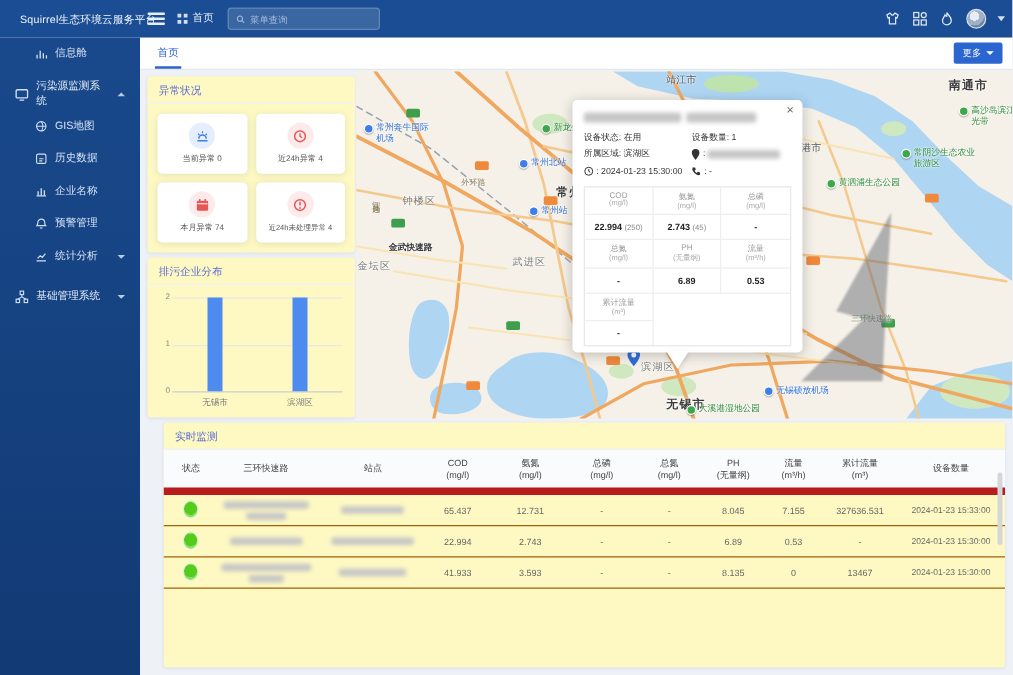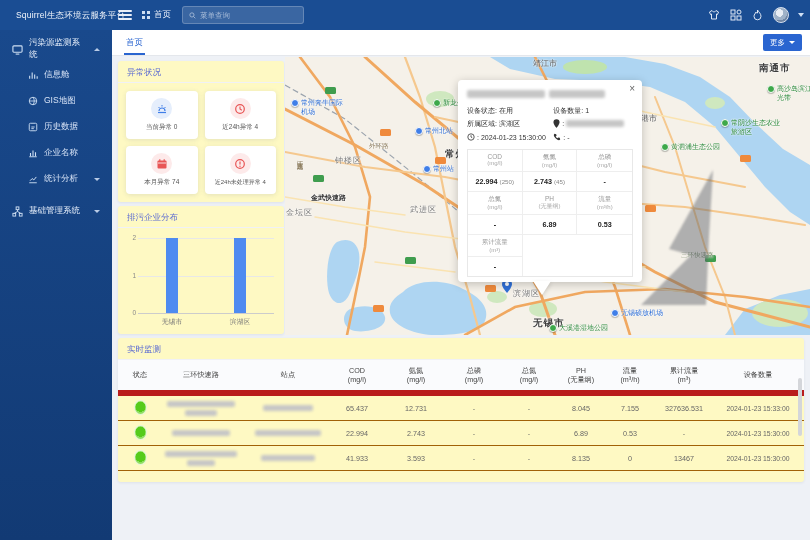--- a/index.html
+++ b/index.html
@@ -91,21 +91,21 @@
   .pgrid{display:grid;grid-template-columns:1fr 1fr 1fr;border:1px solid #e8e8e8;margin-top:5px}
   .pg-c{border-right:1px solid #eee;border-bottom:1px solid #eee;text-align:center;padding:3px 2px}
   .pg-c.nr{border-right:none}.pg-c.nb{border-bottom:none}
   .pg-h .n{display:block;font-size:6.5px;color:#999}
   .pg-h .u{display:block;font-size:6px;color:#aaa}
   .pg-v{font-size:7.2px;color:#222;font-weight:bold;padding:5px 2px}
   .pg-v .lim{font-weight:normal;color:#888;font-size:6.2px}
   .pp-tail{position:absolute;left:248px;top:224px;width:0;height:0;border-left:9px solid transparent;border-right:9px solid transparent;border-top:14px solid #fff;z-index:6;filter:drop-shadow(0 2px 2px rgba(0,0,0,.15))}
 
   
-  .p-mon{left:6px;top:282px;right:6px;height:144px}
+  .p-mon{left:19px;top:282px;right:6px;height:196px}
   .thead,.trow{display:flex;align-items:center;padding-left:8px}
   .thead{height:36px;background:#fafbfd;border-bottom:6px solid #b91c1c}
   .th{display:flex;flex-direction:column;align-items:center;justify-content:center;font-size:7.2px;color:#444;line-height:1.3}
   .th .unit:empty{display:none}
   .trow{height:25px;border-bottom:1px solid #a16207;cursor:pointer}
   .td{text-align:center;font-size:7.2px;color:#666}
   .td.time{font-size:6.8px}
   .cw0{width:28px}.cw1{width:94px}.cw2{width:80px}.cw3{width:58px}.cw4{width:60px}.cw5{width:56px}
   .cw6{width:54px}.cw7{width:50px}.cw8{width:48px}.cw9{width:60px}.cw10{width:88px}
   .dot{display:inline-block;width:11px;height:13px;border-radius:50%;background:radial-gradient(circle at 50% 45%,#55cb1b 0 55%,#8edd63 56% 80%,#cdeebb 81%);box-shadow:0 0 0 1px #e4f5d9}
@@ -153,54 +153,61 @@
         <svg width="11" height="12" viewBox="0 0 11 12">
             <path d="M5.5 1C6.5 3 9 4.5 9 7.3A3.5 3.5 0 0 1 2 7.3C2 5.5 3.5 4.5 4 3c.3.8 1 1.2 1.5 1z" fill="none" stroke="#dfe8f5" stroke-width="1"></path>
           </svg>
       </span>
       <span class="avatar"></span>
       <span class="caret-d"></span>
     </div>
   </div>
 
   <div class="sidebar">
+    <div class="sb-row sub">
+      <svg width="10" height="10" viewBox="0 0 12 12">
+          <path d="M2 10.5V7M5 10.5V3M8 10.5V5.5M11 10.5V7.5" stroke="#cfe0f4" stroke-width="1.3" fill="none"></path>
+        </svg>
+      <span>信息舱</span>
+    </div>
     <div class="sb-row top">
       <svg width="11" height="11" viewBox="0 0 12 12">
           <rect x="1" y="2" width="10" height="7" rx="1" fill="none" stroke="#cfe0f4" stroke-width="1.2"></rect>
           <path d="M4 11h4" stroke="#cfe0f4" stroke-width="1.2"></path>
         </svg>
       <span>污染源监测系统</span>
       <span class="sb-caret up"></span>
     </div>
     <div class="sb-row sub">
       <svg width="10" height="10" viewBox="0 0 12 12">
-          <path d="M2 10.5V7M5 10.5V3M8 10.5V5.5M11 10.5V7.5" stroke="#cfe0f4" stroke-width="1.3" fill="none"></path>
-        </svg>
-      <span>信息舱</span>
-    </div>
-    <div class="sb-row sub">
-      <svg width="10" height="10" viewBox="0 0 12 12">
           <circle cx="6" cy="6" r="4.5" fill="none" stroke="#cfe0f4" stroke-width="1.1"></circle>
           <path d="M1.5 6h9M6 1.5c2 2.6 2 6.4 0 9" fill="none" stroke="#cfe0f4" stroke-width="1"></path>
         </svg>
       <span>GIS地图</span>
     </div>
     <div class="sb-row sub">
       <svg width="10" height="10" viewBox="0 0 12 12">
           <rect x="1.5" y="1.5" width="9" height="9" rx="1.5" fill="none" stroke="#cfe0f4" stroke-width="1.1"></rect>
           <path d="M4 6h4M4 8h3" stroke="#cfe0f4" stroke-width="1.1"></path>
         </svg>
       <span>历史数据</span>
     </div>
     <div class="sb-row sub">
       <svg width="10" height="10" viewBox="0 0 12 12">
           <path d="M1.5 10.5h9" stroke="#cfe0f4" stroke-width="1.1"></path>
           <path d="M3 10V6M6 10V3M9 10V5" stroke="#cfe0f4" stroke-width="1.3"></path>
         </svg>
       <span>企业名称</span>
+    </div>
+    <div class="sb-row sub">
+      <svg width="10" height="10" viewBox="0 0 12 12">
+          <path d="M6 1.5a3.3 3.3 0 0 1 3.3 3.3c0 2 .9 3 .9 3H1.8s.9-1 .9-3A3.3 3.3 0 0 1 6 1.5z" fill="none" stroke="#cfe0f4" stroke-width="1.1"></path>
+          <path d="M5 9.7a1.1 1.1 0 0 0 2 0" fill="none" stroke="#cfe0f4" stroke-width="1.1"></path>
+        </svg>
+      <span>预警管理</span>
     </div>
     <div class="sb-row sub">
       <svg width="10" height="10" viewBox="0 0 12 12">
           <path d="M1.5 10.5h9" stroke="#cfe0f4" stroke-width="1.1"></path>
           <path d="M2.5 8L5 5.5l2 1.6 3-3.6" fill="none" stroke="#cfe0f4" stroke-width="1.2"></path>
         </svg>
       <span>统计分析</span>
       <span class="sb-caret down"></span>
     </div>
     <div class="sb-row top">
@@ -363,21 +370,21 @@
       <div class="ml poi-g" style="left:376px;top:86px">
           <span class="pm g"></span>
           <span>黄泗浦生态公园</span>
         </div>
       <div class="ml poi-b" style="left:130px;top:70px">
           <span class="pm b"></span>
           <span>常州北站</span>
         </div>
       <div class="ml road" style="left:84px;top:85px"><span>外环路</span></div>
       <div class="ml city-lg" style="left:160px;top:91px"><span>常州市</span></div>
-      <div class="ml dist" style="left:50px;top:98px"><span>钟楼区</span></div>
+      <div class="ml dist" style="left:37px;top:98px"><span>钟楼区</span></div>
       <div class="ml poi-b" style="left:138px;top:108px">
           <span class="pm b"></span>
           <span>常州站</span>
         </div>
       <div class="ml road vert" style="left:10px;top:98px"><span>江宜高速</span></div>
       <div class="ml dist" style="left:1px;top:150px"><span>金坛区</span></div>
       <div class="ml road-bold" style="left:26px;top:136px"><span>金武快速路</span></div>
       <div class="ml dist" style="left:125px;top:147px"><span>武进区</span></div>
       <div class="ml dist" style="left:228px;top:231px"><span>滨湖区</span></div>
       <div class="ml city-lg" style="left:248px;top:260px"><span>无锡市</span></div>

